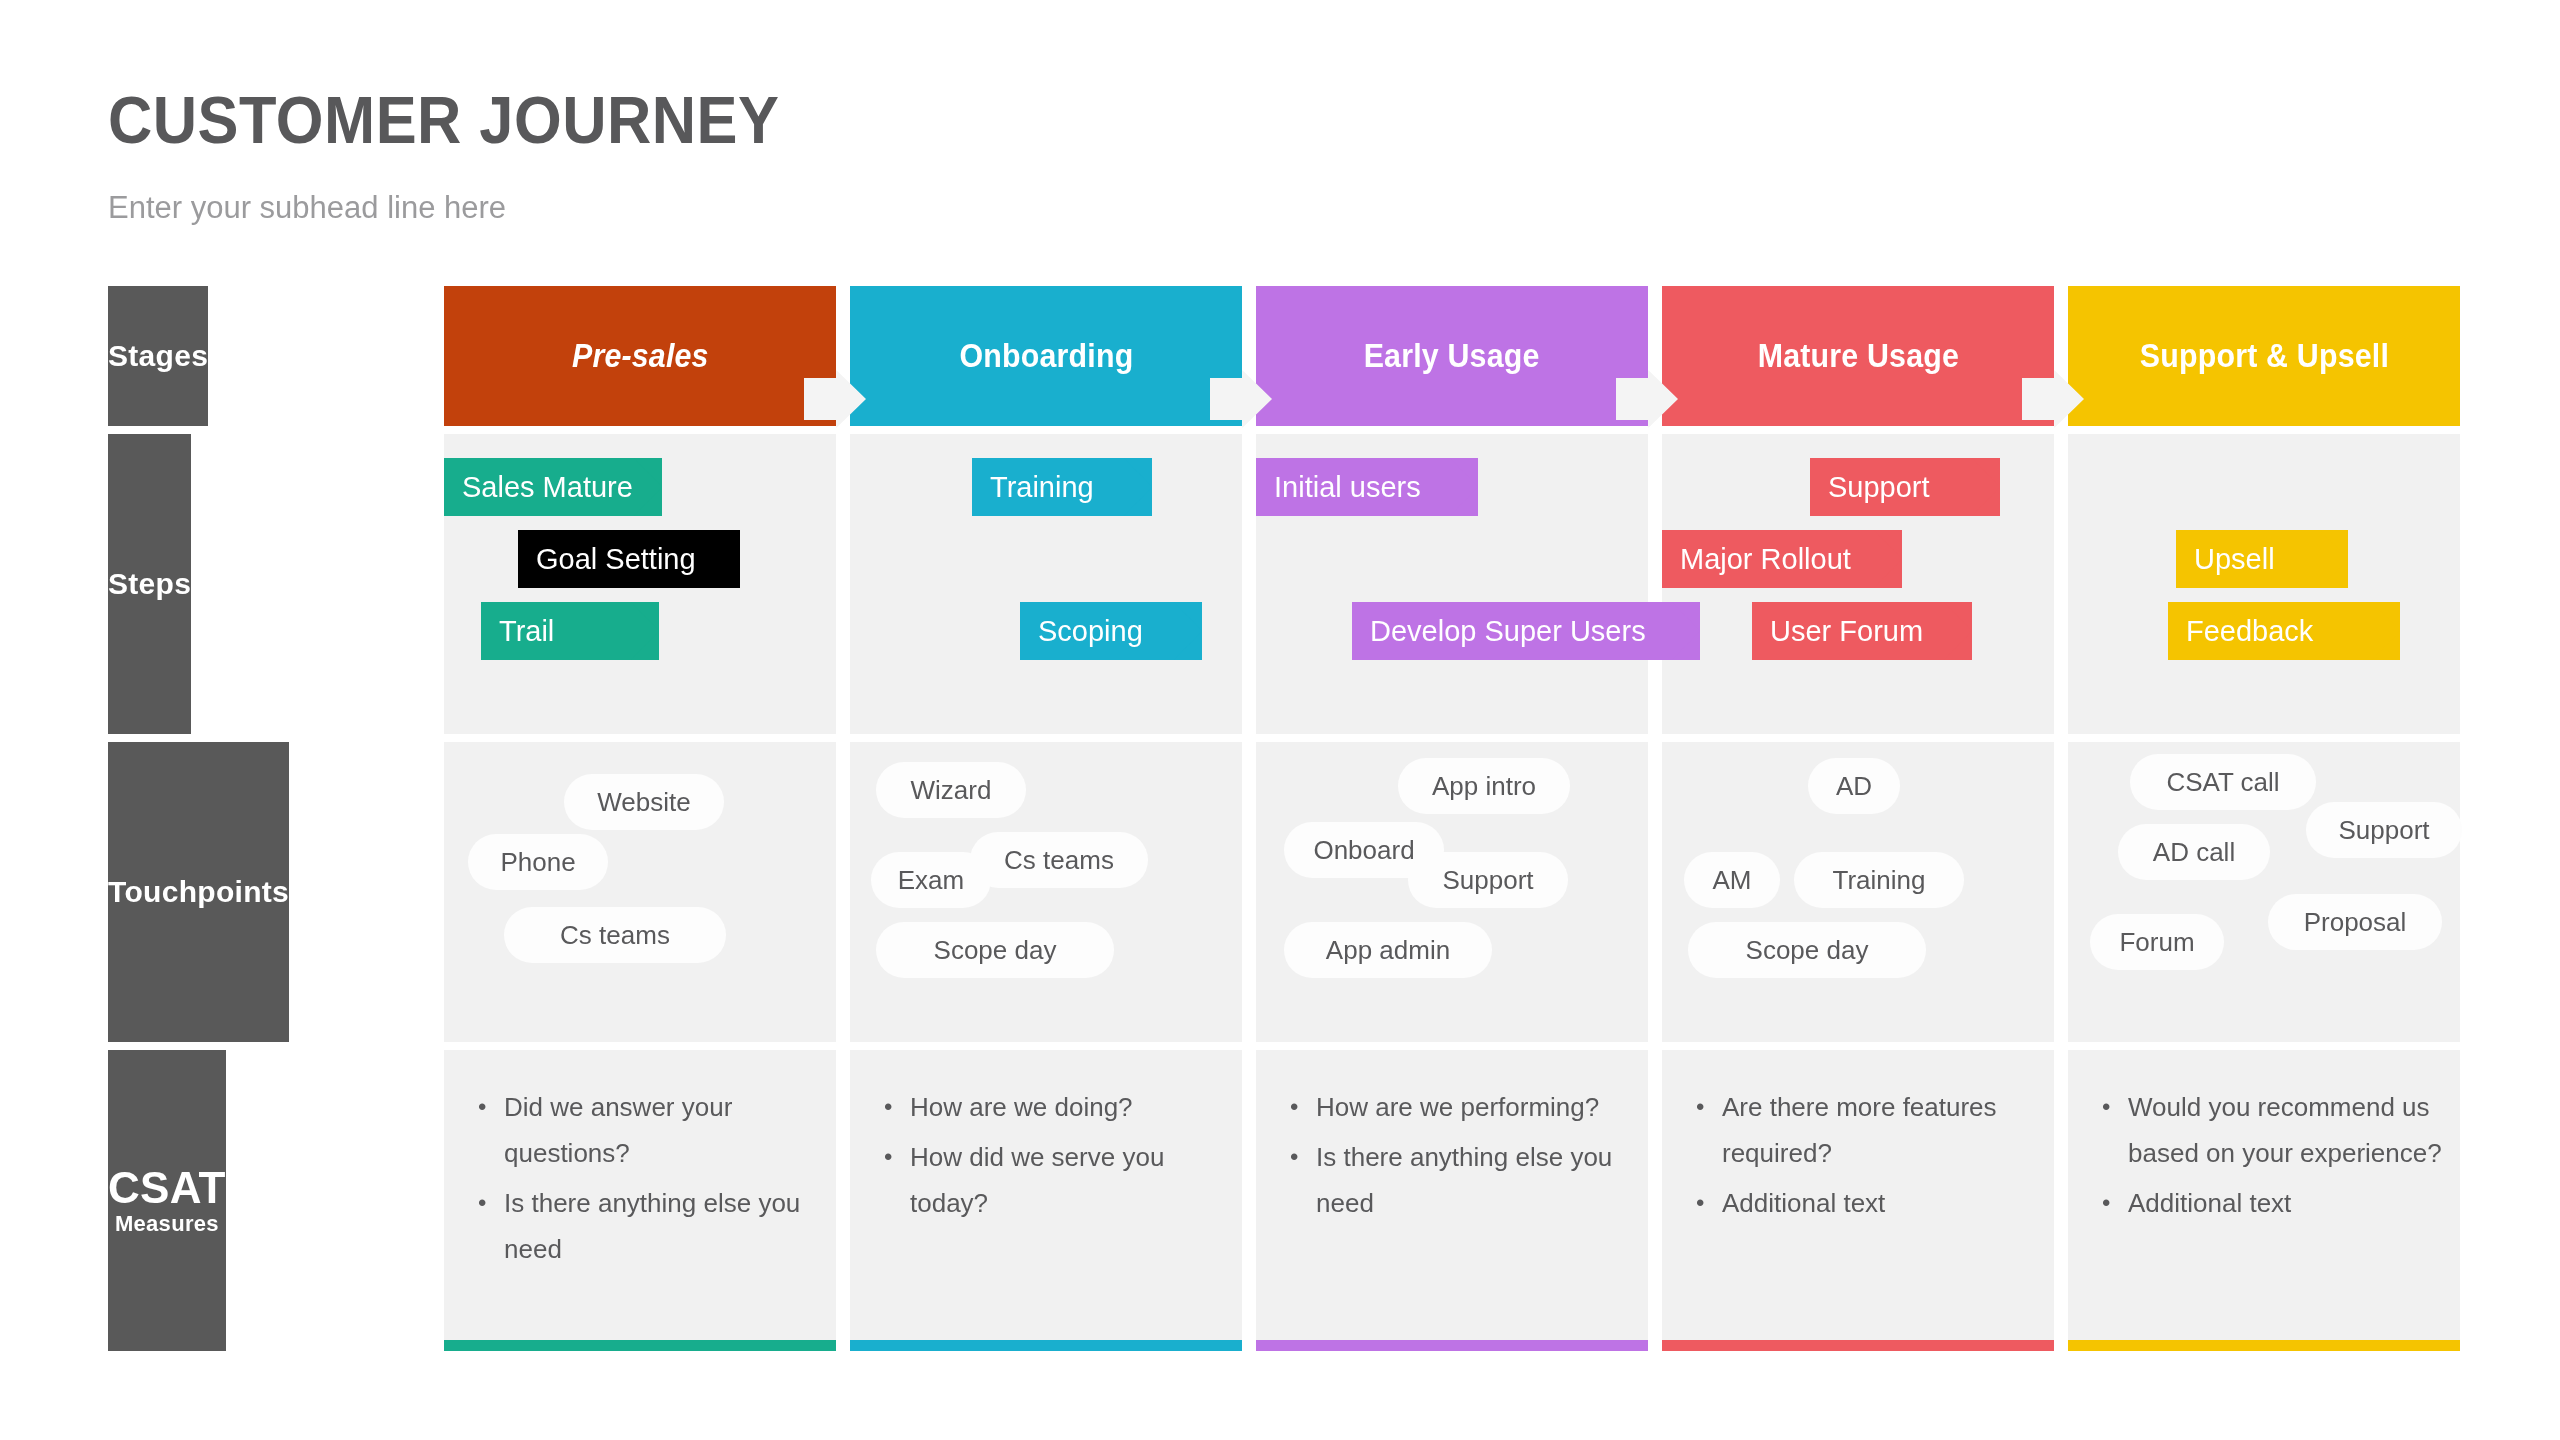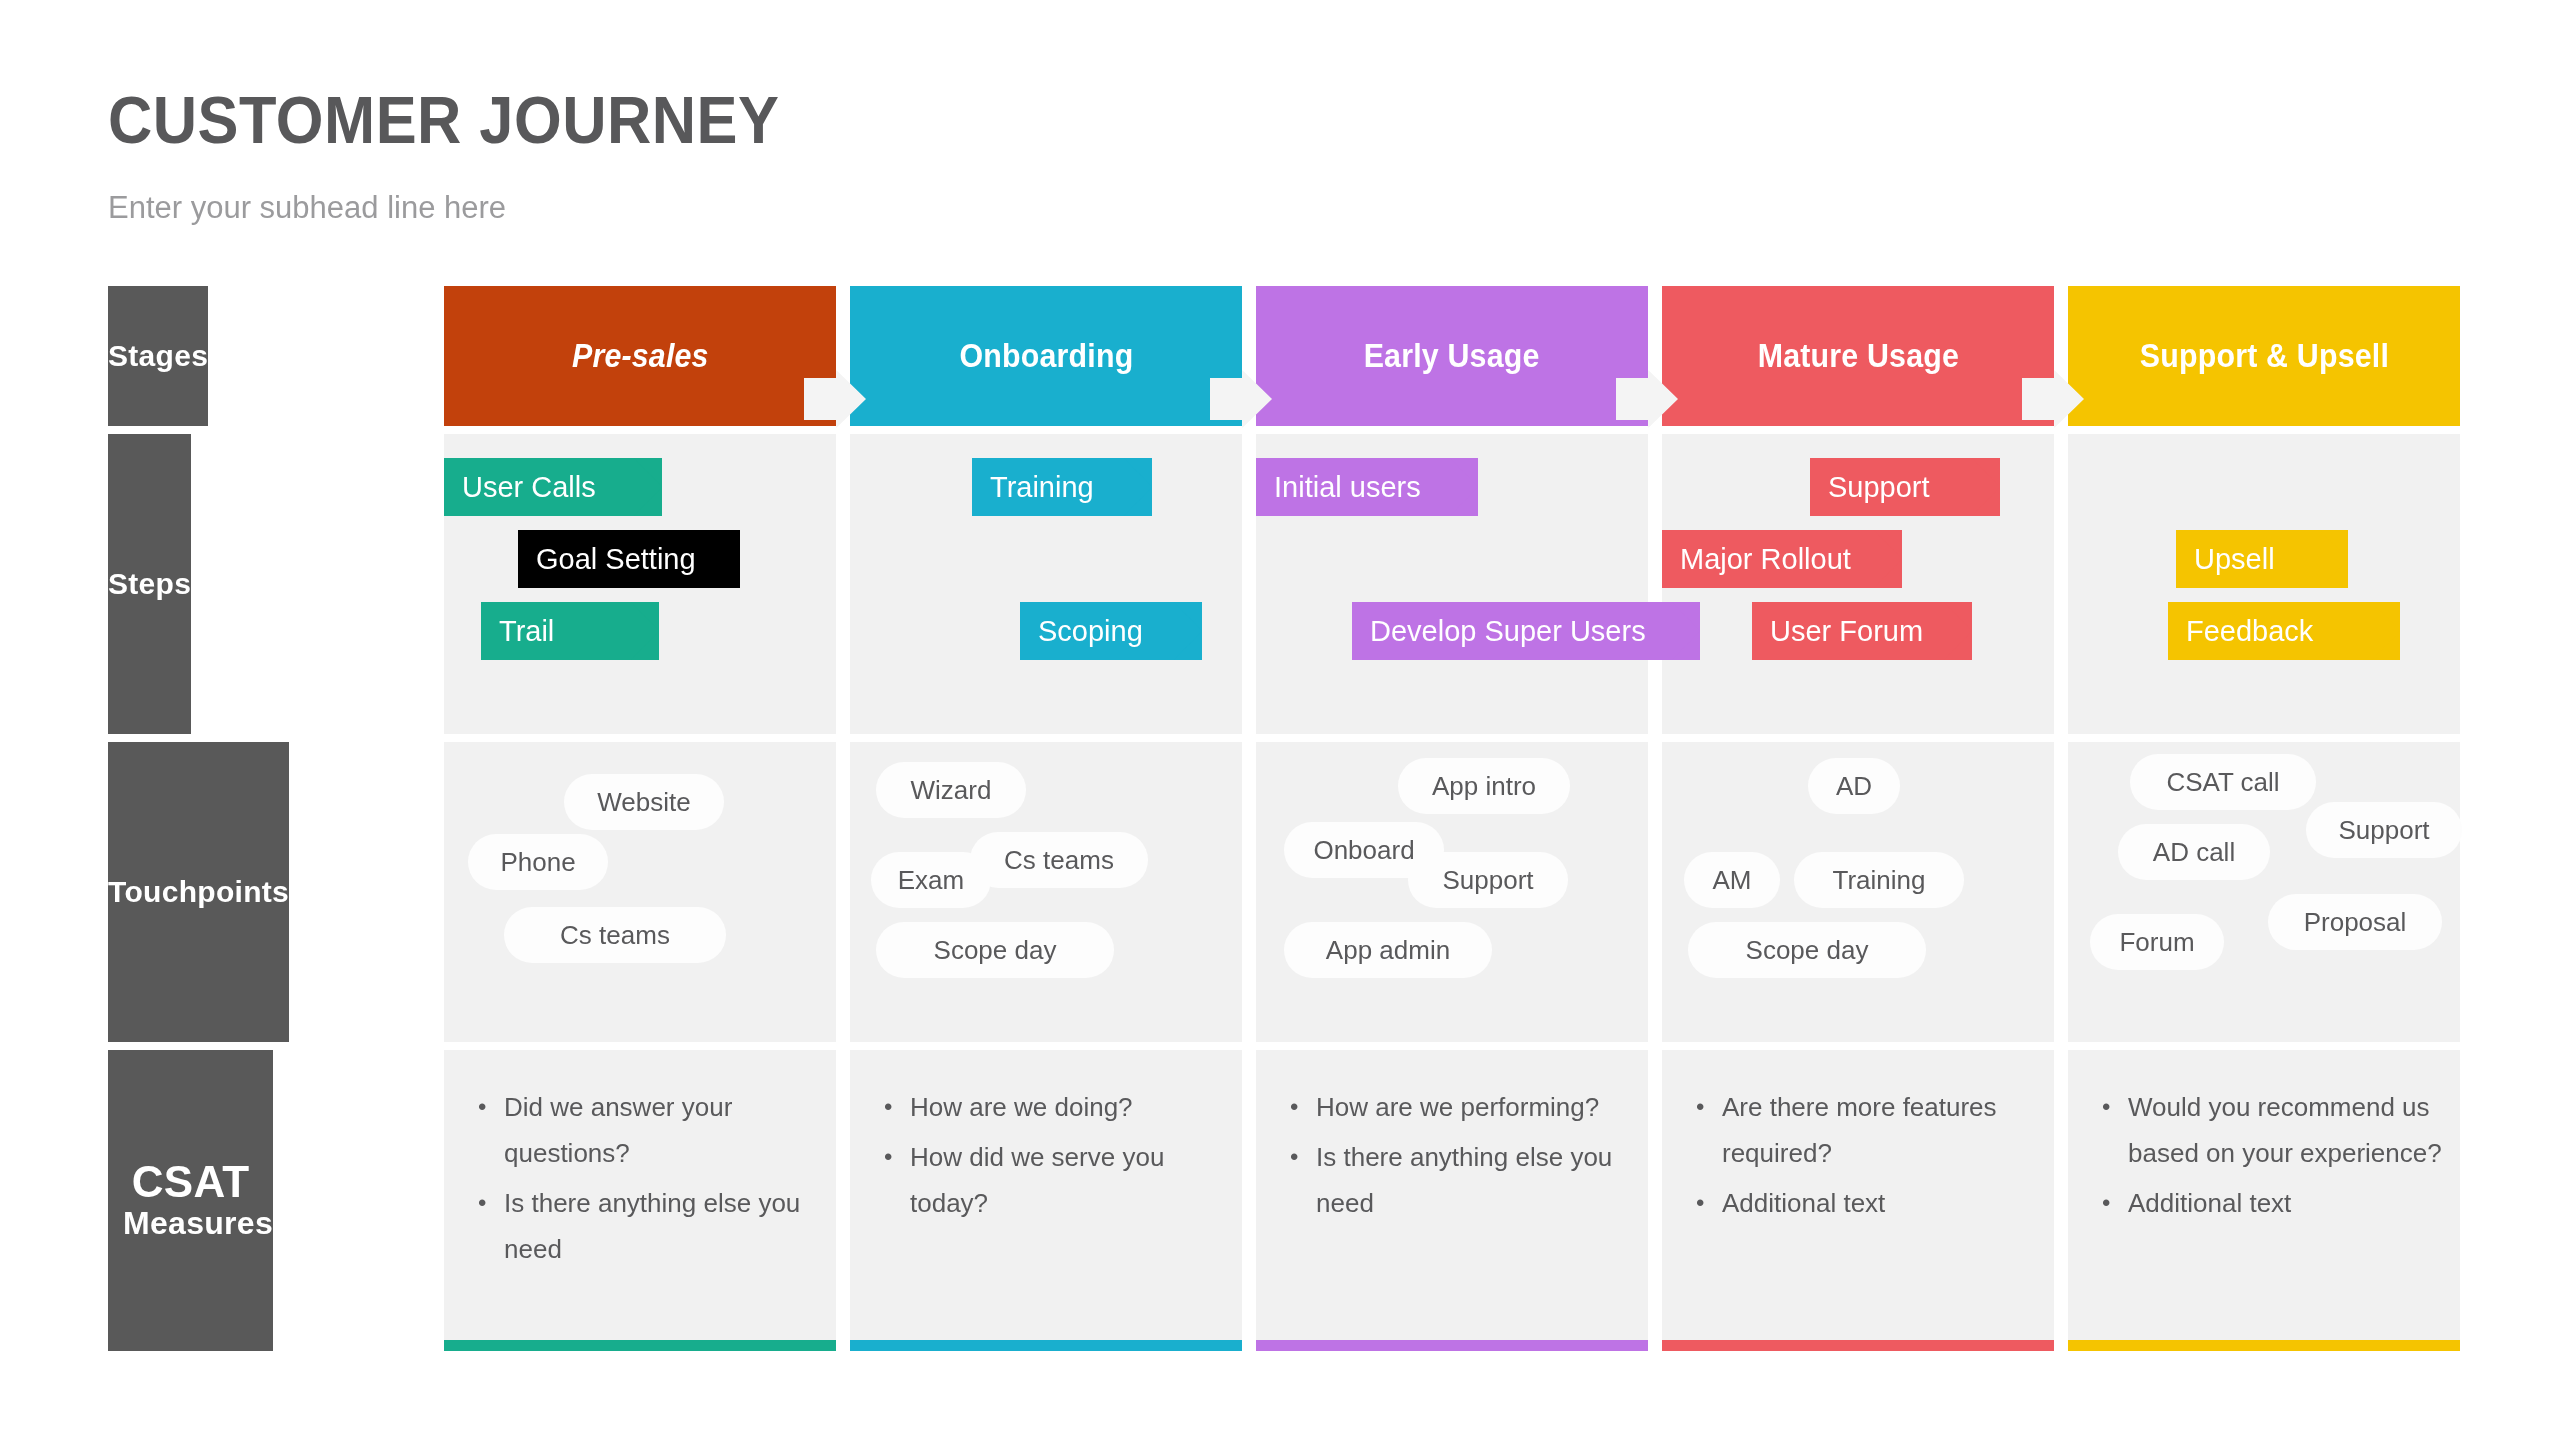--- a/index.html
+++ b/index.html
@@ -39,21 +39,21 @@
   .rowcsat{height:301px;top:764px;}
 
   
   .side{
     background:#595959;color:#ffffff;
     display:flex;align-items:center;justify-content:center;
     text-align:center;flex-direction:column;
   }
   .side-label{font-weight:bold;font-size:30px;letter-spacing:0.3px;}
   .side-label.big{font-size:44px;line-height:1.05;}
-  .side-label.sub{font-size:32px;line-height:1.15;padding-left:15px;}
+  .side-label.sub{font-size:22px;line-height:1.15;}
 
   
   .stagehdr{
     display:flex;align-items:center;justify-content:center;
     color:#ffffff;
     font-family:"Liberation Sans Narrow","Liberation Sans",sans-serif;
     font-weight:bold;font-size:33px;letter-spacing:0.2px;
     white-space:nowrap;
   }
   .stagehdr span{transform:scaleX(0.92);transform-origin:center;}
@@ -165,21 +165,21 @@
               </div>
               <div class="bullet">
                 <div class="dot">•</div>
                 <div class="txt">Is there anything else you need</div>
               </div>
             </div>
             <div class="accent" style="background: rgb(23, 173, 141);"></div>
           </div>
         </div>
         <div class="chip" style="background: rgb(23, 173, 141); left: 336px; top: 172px; width: 218px;">
-          <span>User Calls</span>
+          <span>Sales Mature</span>
         </div>
         <div class="chip" style="background: #000000; left: 410px; top: 244px; width: 222px;">
           <span>Goal Setting</span>
         </div>
         <div class="chip" style="background: rgb(23, 173, 141); left: 373px; top: 316px; width: 178px;">
           <span>Trail</span>
         </div>
         <div class="chev" style="left: 696px;"></div>
         <div class="col" style="left: 742px;">
           <div class="cell hdr stagehdr" style="background: rgb(25, 175, 206); width: 392px;">

